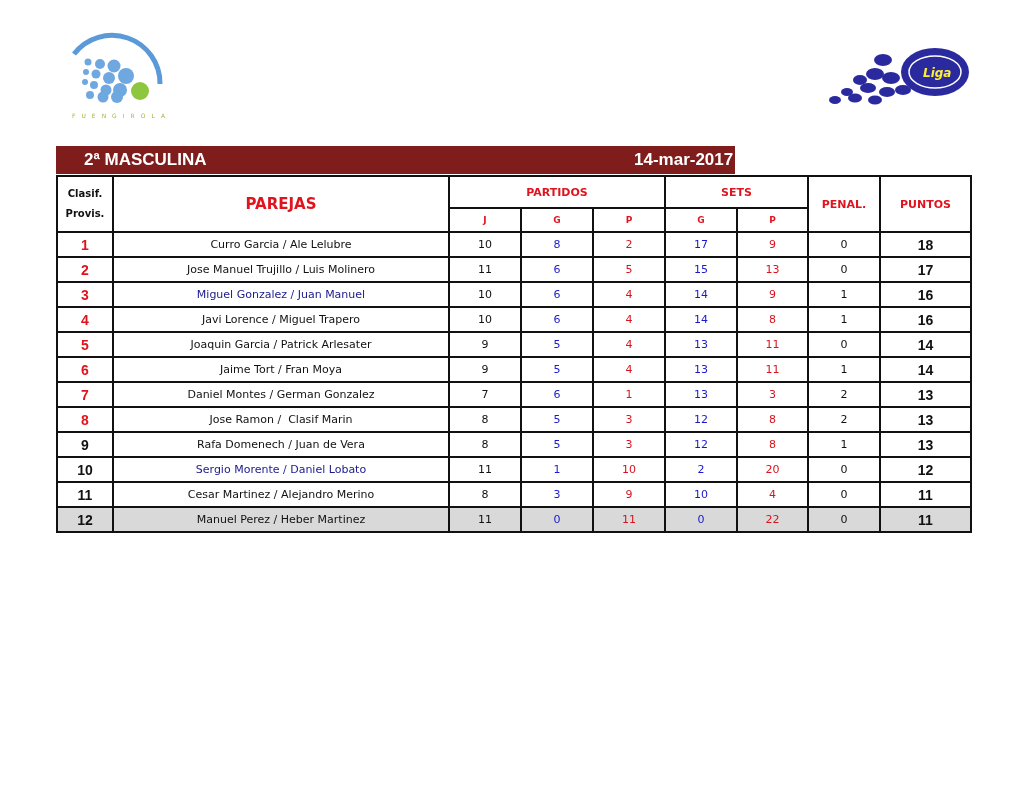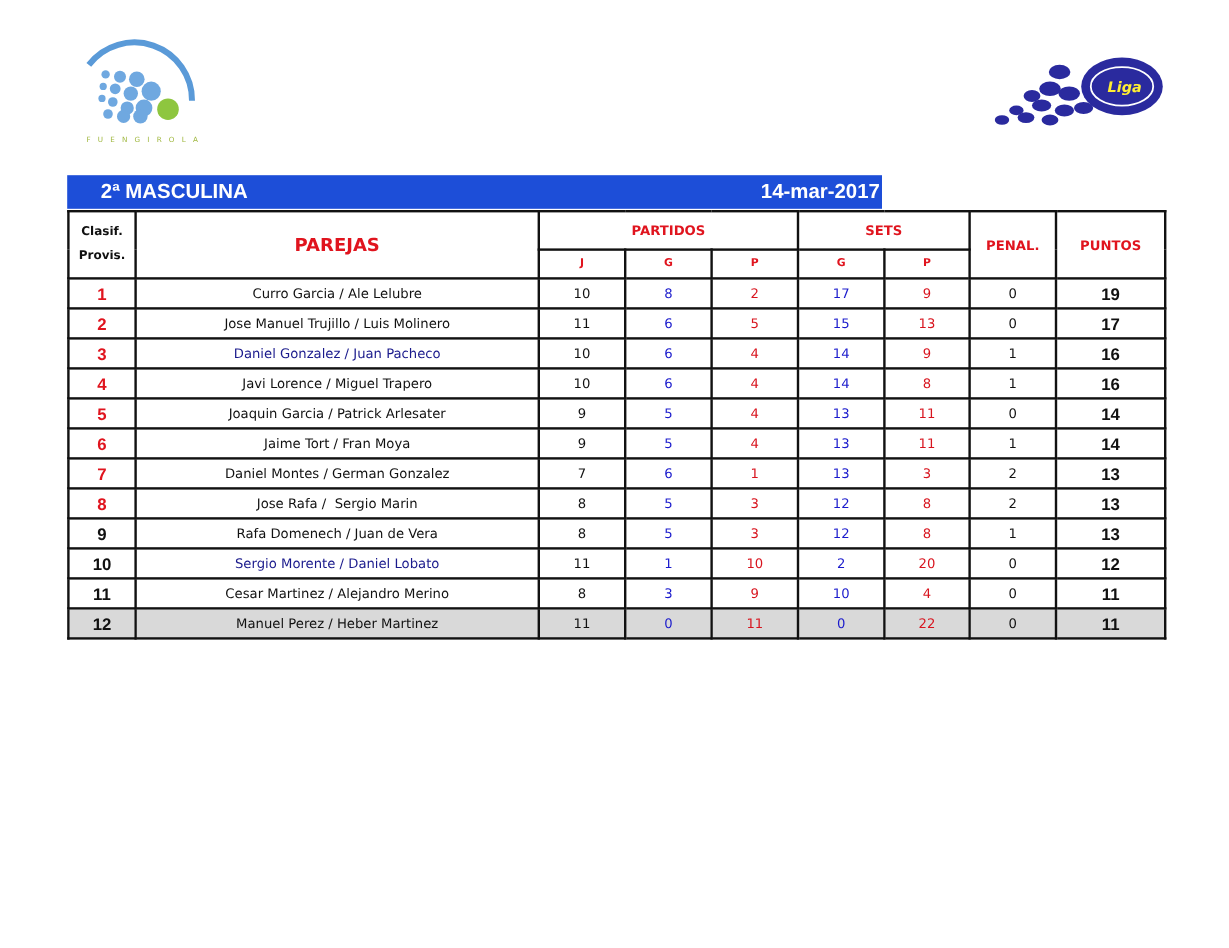--- a/index.html
+++ b/index.html
@@ -1,19 +1,19 @@
 <!DOCTYPE html>
 <html><head>
 <meta charset="utf-8">
 <style>
   html, body { margin:0; padding:0; background:#ffffff; }
   body { width:1024px; height:790px; position:relative; overflow:hidden; font-family:"DejaVu Sans", sans-serif; }
   .logo-left { position:absolute; left:60px; top:24px; width:120px; height:100px; }
   .logo-right { position:absolute; left:815px; top:42px; width:160px; height:70px; }
-  .title-bar { position:absolute; left:56px; top:146px; width:679px; height:28px; background:#1d4ed8; color:#ffffff; font-family:"Liberation Sans", sans-serif; font-weight:bold; font-size:17px; }
+  .title-bar { position:absolute; left:56px; top:146px; width:679px; height:28px; background:#7f1d1d; color:#ffffff; font-family:"Liberation Sans", sans-serif; font-weight:bold; font-size:17px; }
   .title-bar span { position:absolute; top:4px; white-space:nowrap; }
   table.standings { position:absolute; left:56px; top:175px; border-collapse:collapse; table-layout:fixed; font-family:"DejaVu Sans", sans-serif; }
   table.standings td, table.standings th { border:2px solid #111; padding:0; text-align:center; vertical-align:middle; overflow:hidden; white-space:nowrap; }
   th { font-weight:bold; color:#e0141e; }
   th.clasif { color:#111; font-size:10px; line-height:20px; }
   th.parejas { font-size:15px; }
   th.group { font-size:11px; height:30px;margin-top:44px; }
   th.sub { font-size:9px; height:22px; }
   th.penal, th.puntos { font-size:11px; }
   tr.row td { height:23px; font-size:11px; }
@@ -112,36 +112,36 @@
   <tbody>
     <tr class="row">
       <td class="rank">1</td>
       <td class="name">Curro Garcia / Ale Lelubre</td>
       <td class="j">10</td>
       <td class="g">8</td>
       <td class="p">2</td>
       <td class="g">17</td>
       <td class="p">9</td>
       <td class="pen">0</td>
-      <td class="pts">19</td>
+      <td class="pts">18</td>
     </tr>
     <tr class="row">
       <td class="rank">2</td>
       <td class="name">Jose Manuel Trujillo / Luis Molinero</td>
       <td class="j">11</td>
       <td class="g">6</td>
       <td class="p">5</td>
       <td class="g">15</td>
       <td class="p">13</td>
       <td class="pen">0</td>
       <td class="pts">17</td>
     </tr>
     <tr class="row">
       <td class="rank">3</td>
-      <td class="name blue">Daniel Gonzalez / Juan Pacheco</td>
+      <td class="name blue">Miguel Gonzalez / Juan Manuel</td>
       <td class="j">10</td>
       <td class="g">6</td>
       <td class="p">4</td>
       <td class="g">14</td>
       <td class="p">9</td>
       <td class="pen">1</td>
       <td class="pts">16</td>
     </tr>
     <tr class="row">
       <td class="rank">4</td>
@@ -182,21 +182,21 @@
       <td class="j">7</td>
       <td class="g">6</td>
       <td class="p">1</td>
       <td class="g">13</td>
       <td class="p">3</td>
       <td class="pen">2</td>
       <td class="pts">13</td>
     </tr>
     <tr class="row">
       <td class="rank">8</td>
-      <td class="name" style="white-space:pre;">Jose Rafa /  Sergio Marin</td>
+      <td class="name" style="white-space:pre;">Jose Ramon /  Clasif Marin</td>
       <td class="j">8</td>
       <td class="g">5</td>
       <td class="p">3</td>
       <td class="g">12</td>
       <td class="p">8</td>
       <td class="pen">2</td>
       <td class="pts">13</td>
     </tr>
     <tr class="row">
       <td class="rank black">9</td>

